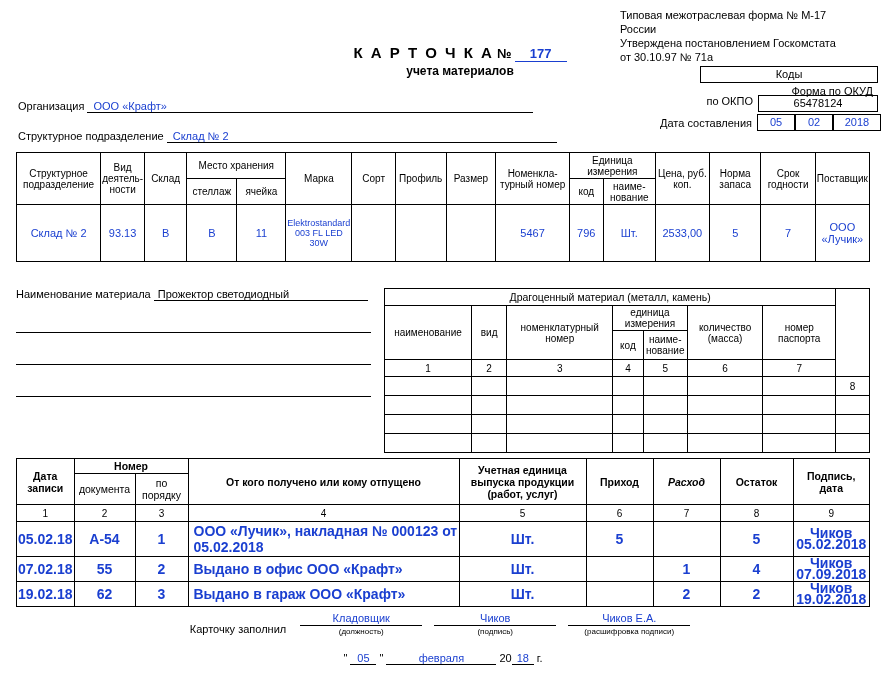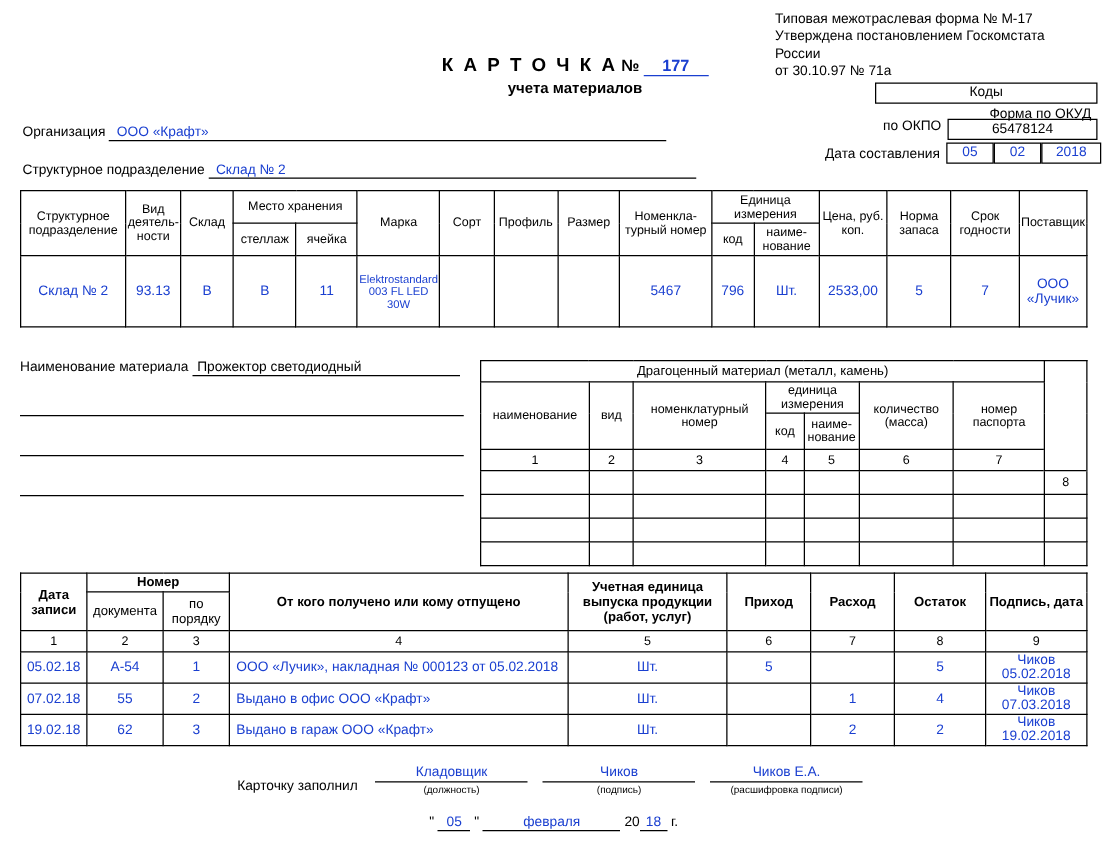--- a/index.html
+++ b/index.html
@@ -55,21 +55,21 @@
   .t2{position:absolute;left:384px;top:288px;width:486px;}
   .t2 td{border:1px solid #000;font-size:10px;text-align:center;vertical-align:middle;padding:1px;}
   .t2 .ttl{font-size:10.5px;}
   .t2 .num td{height:14px;font-size:10px;}
   .t2 .blank td{height:16px;}
 
   .t3{position:absolute;left:16px;top:458px;width:854px;}
   .t3 td{border:1px solid #000;font-size:10px;text-align:center;vertical-align:middle;padding:1px;}
   .t3 .hd td{font-weight:bold;font-size:10.5px;}
   .t3 .numrow td{height:14px;font-size:10px;font-weight:normal;}
-  .t3 .drow td{height:20px;color:#1a3fd0;font-size:11px;}
+  .t3 .drow td{height:20px;color:#1a3fd0;font-size:14px;font-weight:bold;}
   .t3 .drow td.left{text-align:left;padding-left:5px;}
   .t3 .sig{font-size:9.5px;line-height:11px;}
 
   .footer{position:absolute;left:0;top:612px;width:886px;}
   .fill-row{display:flex;align-items:flex-end;justify-content:center;}
   .fill-lbl{font-size:11px;padding-right:8px;padding-bottom:1px;}
   .fld{display:inline-block;text-align:center;margin:0 6px;}
   .fld .v{border-bottom:1px solid #000;display:block;color:#1a3fd0;font-size:11px;padding:0 6px 1px;min-width:110px;}
   .fld .c{font-size:8px;display:block;margin-top:1px;}
   .dateline{text-align:center;margin-top:16px;font-size:11px;}
@@ -77,22 +77,22 @@
   .dateline .u.m{min-width:110px;}
   .dateline .u.y{min-width:22px;}
 </style>
 </head>
 <body>
 
 <div class="doc">
 
   <div class="top-right">
     <div>Типовая межотраслевая форма № М-17</div>
+    <div>России</div>
     <div>Утверждена постановлением Госкомстата</div>
-    <div>России</div>
     <div>от 30.10.97 № 71а</div>
   </div>
 
   <div class="title-wrap">
     <span class="title-main">К А Р Т О Ч К А</span>
     <span class="title-num">№</span>
     <span class="num-line">177</span>
     <div class="title-sub">учета материалов</div>
   </div>
 
@@ -249,21 +249,21 @@
     </table>
 
   <table class="t3">
     <tbody>
         <tr class="hd">
       <td rowspan="2" style="width:50px;height:30px;">Дата записи</td>
       <td colspan="2" style="width:108px;">Номер</td>
       <td rowspan="2" style="width:268px;">От кого получено или кому отпущено</td>
       <td rowspan="2" style="width:124px;">Учетная единица выпуска продукции (работ, услуг)</td>
       <td rowspan="2" style="width:64px;">Приход</td>
-      <td rowspan="2" style="width:64px;">Расход</td>
+      <td rowspan="2" style="width:64px;font-style:italic;">Расход</td>
       <td rowspan="2" style="width:70px;">Остаток</td>
       <td rowspan="2">Подпись, дата</td>
     </tr>
     <tr class="hd">
       <td style="width:58px;height:28px;font-weight:normal;">документа</td>
       <td style="width:50px;font-weight:normal;">по порядку</td>
     </tr>
     <tr class="numrow">
       <td>1</td>
       <td>2</td>
@@ -293,21 +293,21 @@
       <td>07.02.18</td>
       <td>55</td>
       <td>2</td>
       <td class="left">Выдано в офис ООО «Крафт»</td>
       <td>Шт.</td>
       <td></td>
       <td>1</td>
       <td>4</td>
       <td class="sig">
         <div>Чиков</div>
-        <div>07.03.2018</div>
+        <div>07.09.2018</div>
       </td>
     </tr>
     <tr class="drow">
       <td>19.02.18</td>
       <td>62</td>
       <td>3</td>
       <td class="left">Выдано в гараж ООО «Крафт»</td>
       <td>Шт.</td>
       <td></td>
       <td>2</td>

